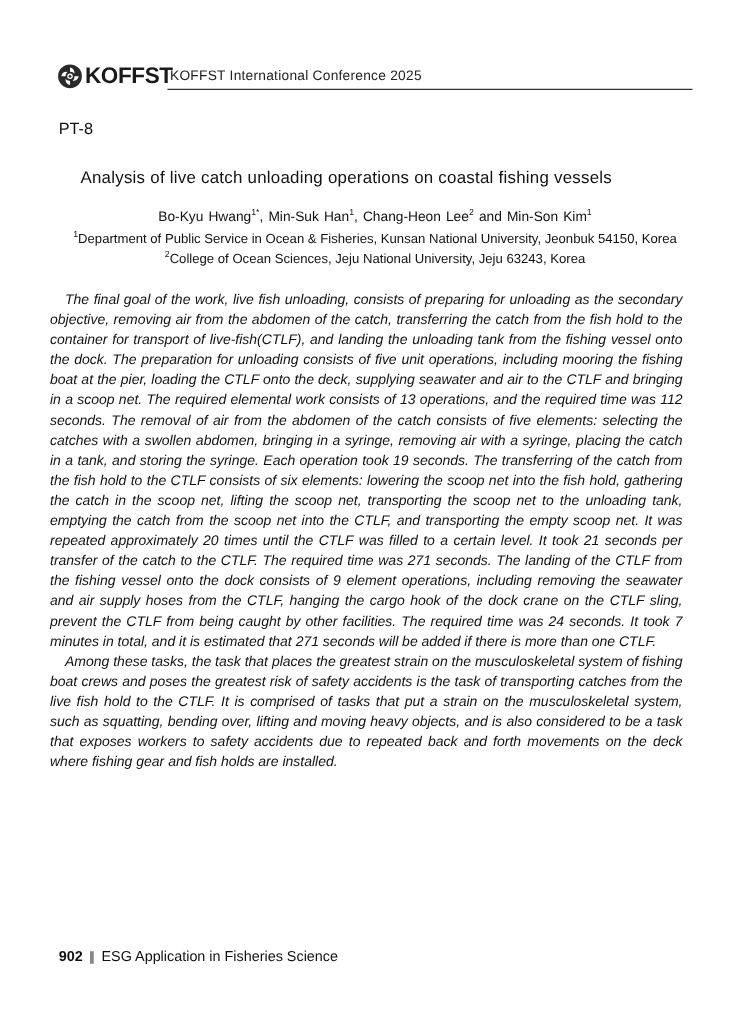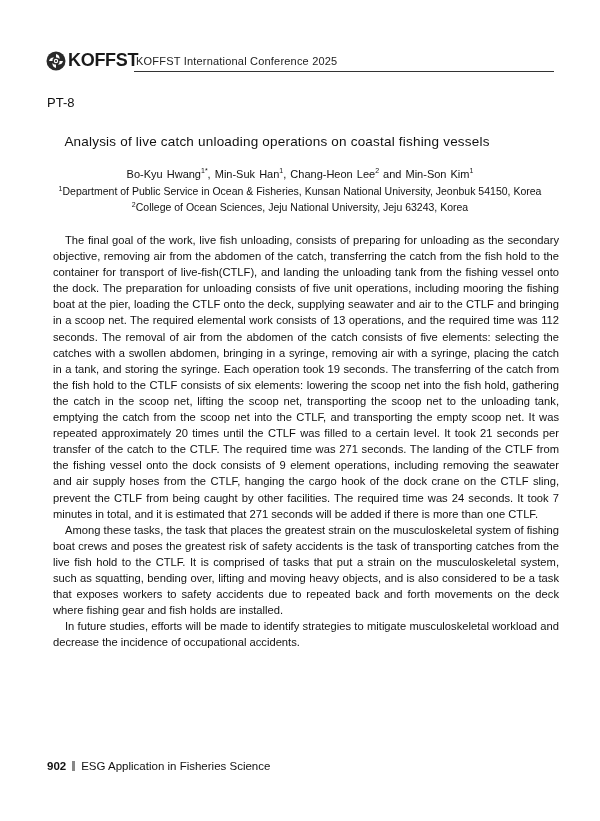--- a/index.html
+++ b/index.html
@@ -10,21 +10,21 @@
   .logo svg { width: 20px; height: 20px; }
   .logo-text { font-weight: bold; font-size: 18px; letter-spacing: -0.3px; margin-left: 2px; color: #1a1a1a; }
   .conf { position: absolute; left: 90px; top: 5px; font-size: 11px; color: #222; letter-spacing: 0.2px; }
   .rule { position: absolute; left: 88px; right: 0; top: 21px; height: 1px; background: #333; }
   .code { position: absolute; left: 47px; top: 95px; font-size: 13px; }
   .title { position: absolute; left: 0; width: 554px; top: 134px; text-align: center; font-size: 13.5px; letter-spacing: 0.2px; }
   .authors { position: absolute; left: 0; width: 600px; top: 168px; text-align: center; font-size: 11px; word-spacing: 1px; }
   .aff { position: absolute; left: 0; width: 600px; text-align: center; font-size: 10.5px; }
   .aff1 { top: 185px; } .aff2 { top: 201px; }
   sup { font-size: 7px; vertical-align: super; line-height: 0; }
-  .body { position: absolute; left: 53px; width: 506px; top: 232px; font-size: 11.2px; line-height: 16.1px; text-align: justify; }
+  .body { position: absolute; left: 40px; width: 506px; top: 232px; font-size: 11.2px; line-height: 16.1px; text-align: justify; font-style: italic; }
   .body p { margin: 0; text-indent: 12px; }
   .footer { position: absolute; left: 47px; top: 760px; font-size: 11.5px; display: flex; align-items: center; }
   .footer .num { font-weight: bold; }
   .footer .bar { display: inline-block; width: 3px; height: 10px; background: #888; margin: 0 6px; }
 </style>
 </head>
 <body>
 
 <div class="header">
   <div class="logo">
@@ -56,20 +56,19 @@
 <div class="aff aff1">
   <sup>1</sup><span>Department of Public Service in Ocean &amp; Fisheries, Kunsan National University, Jeonbuk 54150, Korea</span>
 </div>
 <div class="aff aff2">
   <sup>2</sup><span>College of Ocean Sciences, Jeju National University, Jeju 63243, Korea</span>
 </div>
 
 <div class="body">
   <p>The final goal of the work, live fish unloading, consists of preparing for unloading as the secondary objective, removing air from the abdomen of the catch, transferring the catch from the fish hold to the container for transport of live-fish(CTLF), and landing the unloading tank from the fishing vessel onto the dock. The preparation for unloading consists of five unit operations, including mooring the fishing boat at the pier, loading the CTLF onto the deck, supplying seawater and air to the CTLF and bringing in a scoop net. The required elemental work consists of 13 operations, and the required time was 112 seconds. The removal of air from the abdomen of the catch consists of five elements: selecting the catches with a swollen abdomen, bringing in a syringe, removing air with a syringe, placing the catch in a tank, and storing the syringe. Each operation took 19 seconds. The transferring of the catch from the fish hold to the CTLF consists of six elements: lowering the scoop net into the fish hold, gathering the catch in the scoop net, lifting the scoop net, transporting the scoop net to the unloading tank, emptying the catch from the scoop net into the CTLF, and transporting the empty scoop net. It was repeated approximately 20 times until the CTLF was filled to a certain level. It took 21 seconds per transfer of the catch to the CTLF. The required time was 271 seconds. The landing of the CTLF from the fishing vessel onto the dock consists of 9 element operations, including removing the seawater and air supply hoses from the CTLF, hanging the cargo hook of the dock crane on the CTLF sling, prevent the CTLF from being caught by other facilities. The required time was 24 seconds.  It took 7 minutes in total, and it is estimated that 271 seconds will be added if there is more than one CTLF.</p>
   <p>Among these tasks, the task that places the greatest strain on the musculoskeletal system of fishing boat crews and poses the greatest risk of safety accidents is the task of transporting catches from the live fish hold to the CTLF. It is comprised of tasks that put a strain on the musculoskeletal system, such as squatting, bending over, lifting and moving heavy objects, and is also considered to be a task that exposes workers to safety accidents due to repeated back and forth movements on the deck where fishing gear and fish holds are installed.</p>
-  <p>In future studies, efforts will be made to identify strategies to mitigate musculoskeletal workload and decrease the incidence of occupational accidents.</p>
 </div>
 
 <div class="footer">
   <span class="num">902</span>
   <span class="bar"></span>
   <span>ESG Application in Fisheries Science</span>
 </div>
 
 </body></html>

